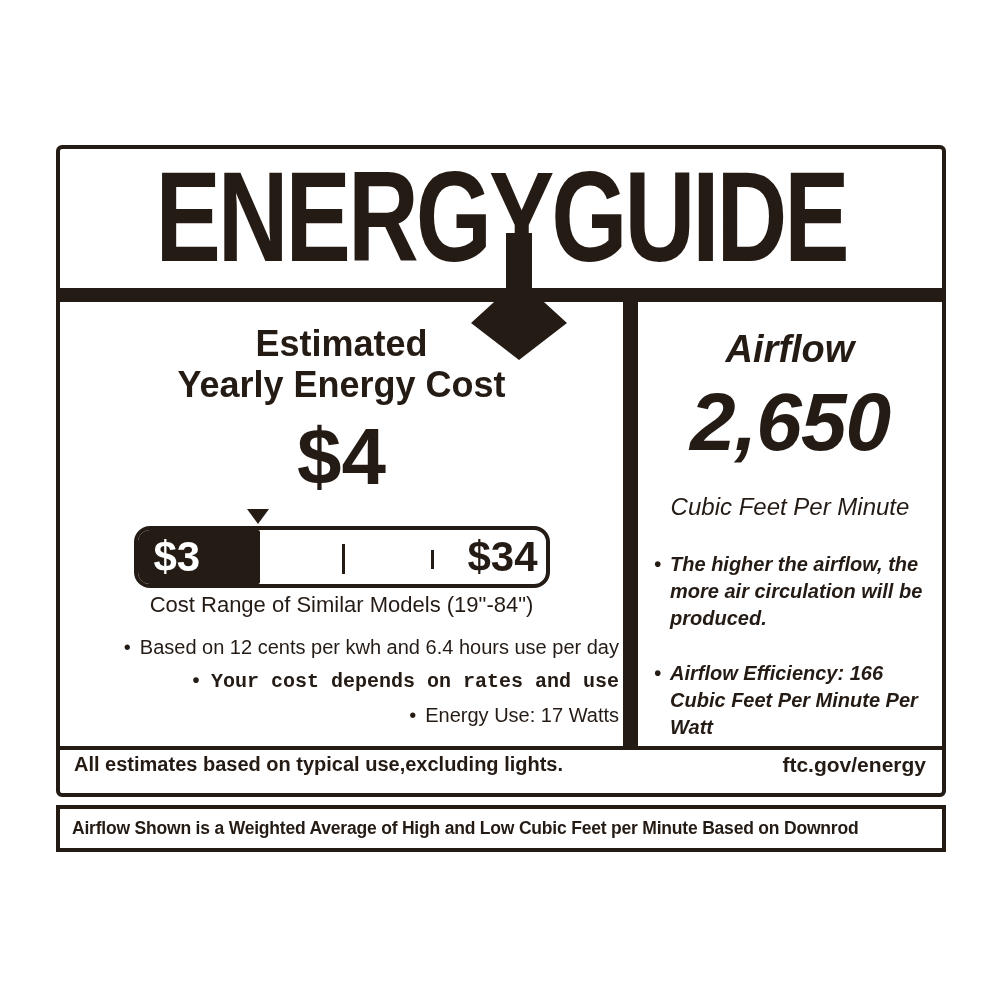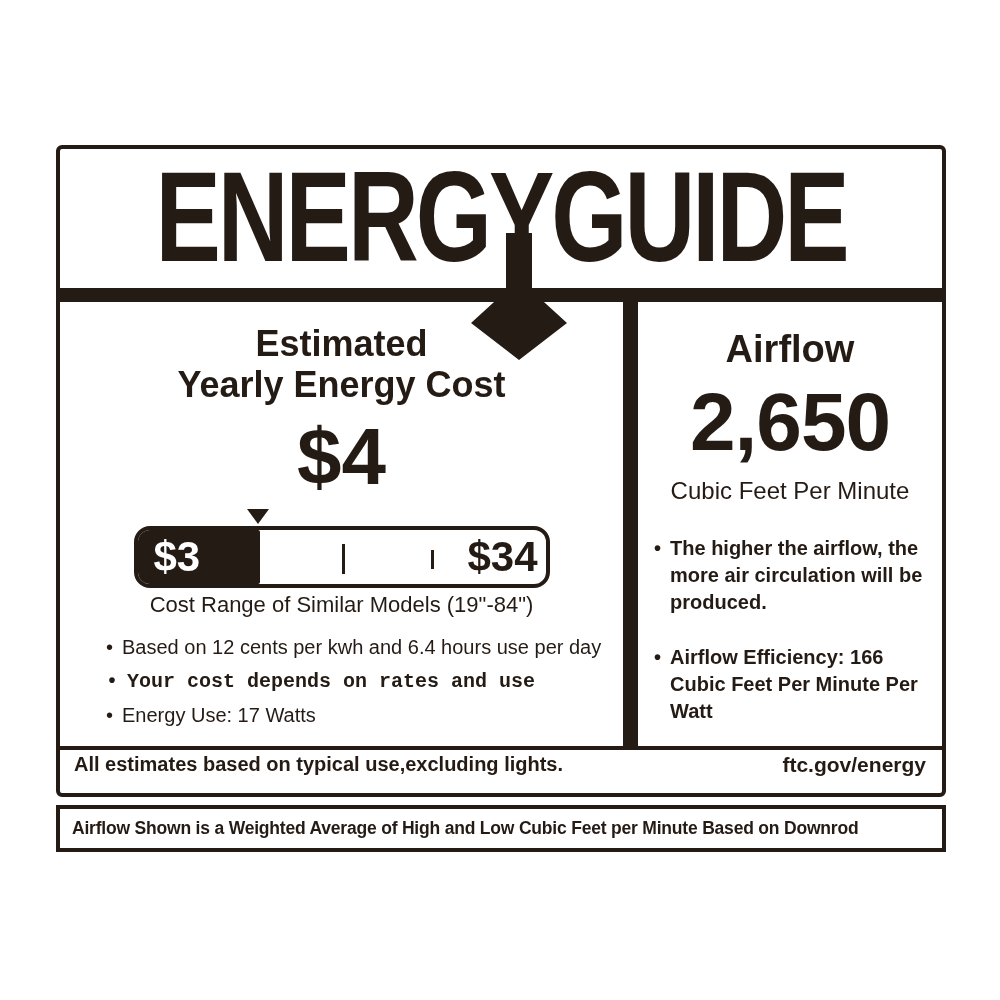--- a/index.html
+++ b/index.html
@@ -17,21 +17,21 @@
   }
   .brand-title{
     font-size:98px;font-weight:bold;letter-spacing:-3px;line-height:1;
     transform:scale(1.0,1.3);transform-origin:center 58%;
     white-space:nowrap;
   }
   .thick-bar{height:14px;background:#251b15;width:100%;}
   .content-row{display:flex;height:444px;}
   .left-col{width:563px;text-align:center;box-sizing:border-box;}
   .col-divider{width:15px;background:#251b15;}
-  .right-col{flex:1;text-align:center;box-sizing:border-box;}
+  .right-col{flex:1;text-align:center;box-sizing:border-box;font-style:italic;}
   .cost-heading{
     font-size:36px;font-weight:bold;line-height:1.13;margin-top:22px;
   }
   .cost-value{
     font-size:80px;font-weight:bold;line-height:0.95;margin-top:14px;
   }
   .range-wrap{
     position:relative;width:416px;margin:14px auto 0;padding-top:17px;
   }
   .range-marker{
@@ -52,30 +52,30 @@
   }
   .range-max{
     position:absolute;right:8px;top:50%;transform:translateY(-50%);
     font-size:42px;font-weight:bold;line-height:1;
   }
   .range-tick{position:absolute;width:3px;background:#251b15;}
   .tick-1{top:14px;height:30px;}
   .tick-2{top:20px;height:19px;}
   .range-caption{font-size:22px;margin-top:4px;}
   .left-bullets{
-    text-align:left;margin-top:13px;padding-left:46px;padding-right:4px;
+    text-align:right;margin-top:13px;padding-left:46px;padding-right:4px;
   }
   .left-bullets .bullet-item{
     font-size:20px;line-height:1.68;white-space:nowrap;
   }
   .bullet-item.bold{font-weight:bold;font-family:Liberation Mono, monospace;}
   .bullet-dot{margin-right:9px;}
   .airflow-heading{font-size:38px;font-weight:bold;margin-top:26px;}
   .airflow-value{font-size:82px;font-weight:bold;line-height:1;margin-top:10px;letter-spacing:-1px;}
-  .airflow-unit{font-size:24px;margin-top:14px;}
+  .airflow-unit{font-size:24px;margin-top:30px;}
   .right-bullets{
     text-align:left;margin-top:30px;padding-left:16px;padding-right:8px;
   }
   .right-bullets .bullet-item{
     font-size:20px;font-weight:bold;line-height:1.35;display:flex;
   }
   .right-bullets .bullet-item + .bullet-item{margin-top:28px;}
   .footer-row{
     border-top:4px solid #251b15;height:33px;box-sizing:border-box;
     display:flex;align-items:center;justify-content:space-between;

